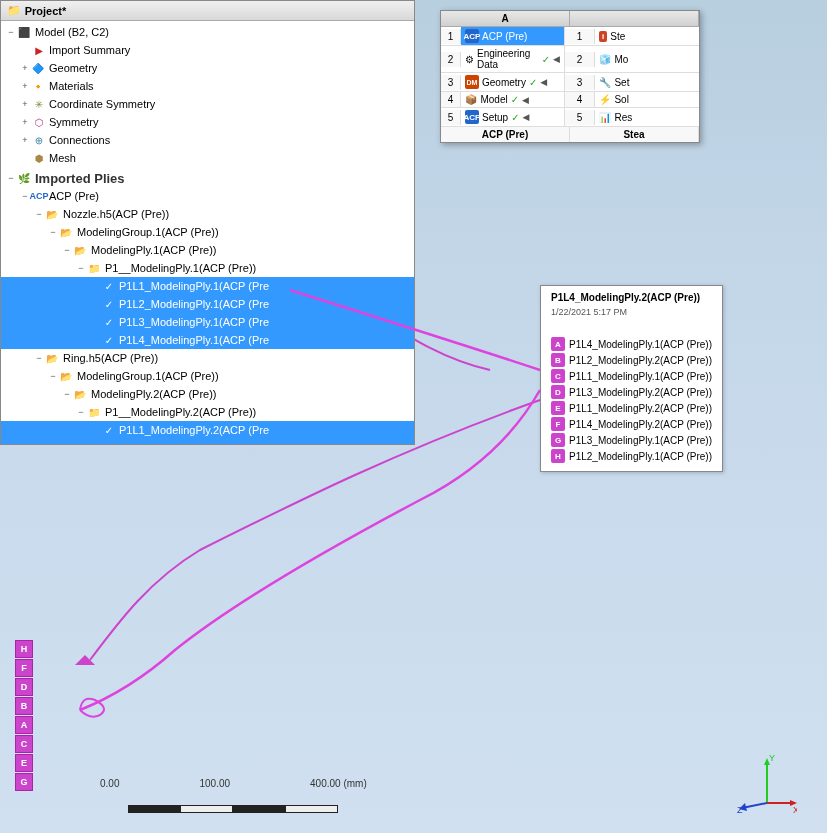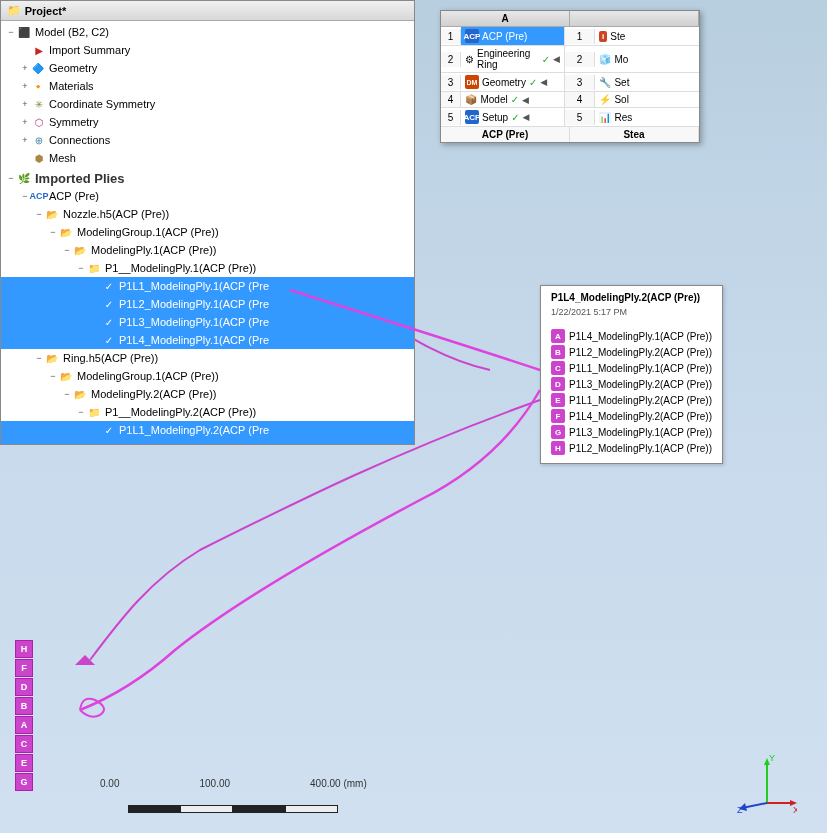--- a/index.html
+++ b/index.html
@@ -220,21 +220,21 @@
 
     .legend-title {
       font-weight: bold;
       margin-bottom: 4px;
       font-size: 10px;
     }
 
     .legend-subtitle {
       font-size: 9px;
       color: #555;
-      margin-bottom: 12px;
+      margin-bottom: 20px;
     }
 
     .legend-item {
       display: flex;
       align-items: center;
       gap: 4px;
       margin-bottom: 2px;
       font-size: 10px;
     }
 
@@ -526,21 +526,21 @@
       <div class="workflow-label-right">
         <span style="background:#cc4422;color:white;padding:1px 3px;font-size:8px;font-weight:bold;border-radius:2px">i</span>
         <span>Ste</span>
       </div>
     </div>
 
     <div class="workflow-row">
       <div class="workflow-num">2</div>
       <div class="workflow-cell">
         <span style="font-size:10px">⚙</span>
-        <span>Engineering Ring</span>
+        <span>Engineering Data</span>
         <span class="checkmark">✓</span>
         <span class="arrow-mark">◀</span>
       </div>
       <div class="workflow-num">2</div>
       <div class="workflow-label-right">
         <span style="font-size:10px">🧊</span>
         <span>Mo</span>
       </div>
     </div>
 

